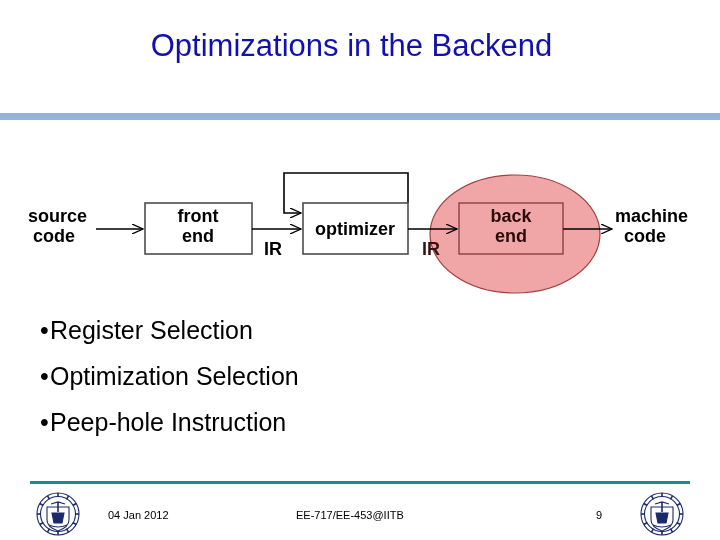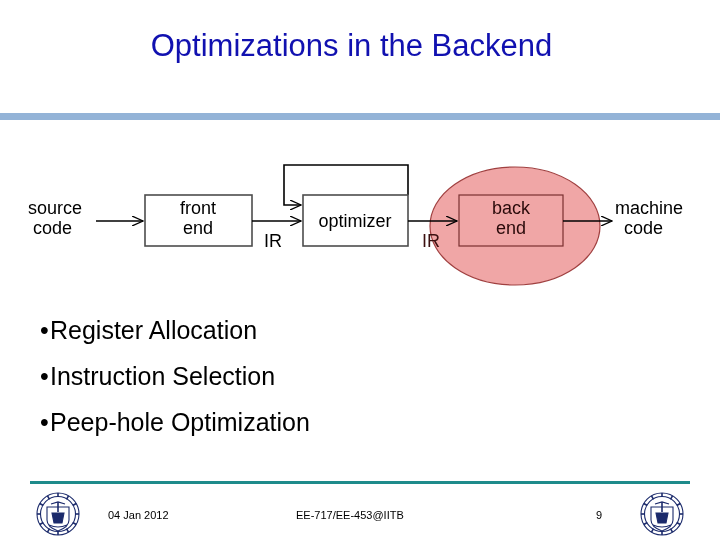--- a/index.html
+++ b/index.html
@@ -44,23 +44,24 @@
     top: 113px;
     width: 720px;
     height: 7px;
     background: #93B3D7;
   }
 
   
   .diagram {
     position: absolute;
     left: 0;
-    top: 142px;
+    top: 150px;
     width: 673px;
     height: 155px;
+    font-weight: bold;
   }
   .diagram svg { display: block; }
 
   
   .bullets {
     position: absolute;
     left: 30px;
     top: 313px;
     width: 600px;
   }
@@ -184,29 +185,29 @@
       <text x="511" y="92" text-anchor="middle" font-family="Liberation Sans, sans-serif" font-size="18" fill="#2A0A0A">end</text>
 
       <text x="615" y="72" font-family="Liberation Sans, sans-serif" font-size="18" fill="#000000">machine</text>
       <text x="624" y="92" font-family="Liberation Sans, sans-serif" font-size="18" fill="#000000">code</text>
     </svg>
   </div>
 
   <div class="bullets">
     <div class="bullet-row">
       <span class="bullet-dot">•</span>
-      <span class="bullet-text">Register Allocation</span>
+      <span class="bullet-text">Register Selection</span>
     </div>
     <div class="bullet-row">
       <span class="bullet-dot">•</span>
-      <span class="bullet-text">Instruction Selection</span>
+      <span class="bullet-text">Optimization Selection</span>
     </div>
     <div class="bullet-row">
       <span class="bullet-dot">•</span>
-      <span class="bullet-text">Peep-hole Optimization</span>
+      <span class="bullet-text">Peep-hole Instruction</span>
     </div>
   </div>
 
   <div class="footer-rule"></div>
 
   <div class="logo logo-left">
     <svg width="48" height="48" viewBox="0 0 48 48" xmlns="http://www.w3.org/2000/svg">
       <g stroke="#1B2A6B" fill="none" stroke-width="1.1">
 
         <circle cx="24" cy="24" r="21"></circle>

